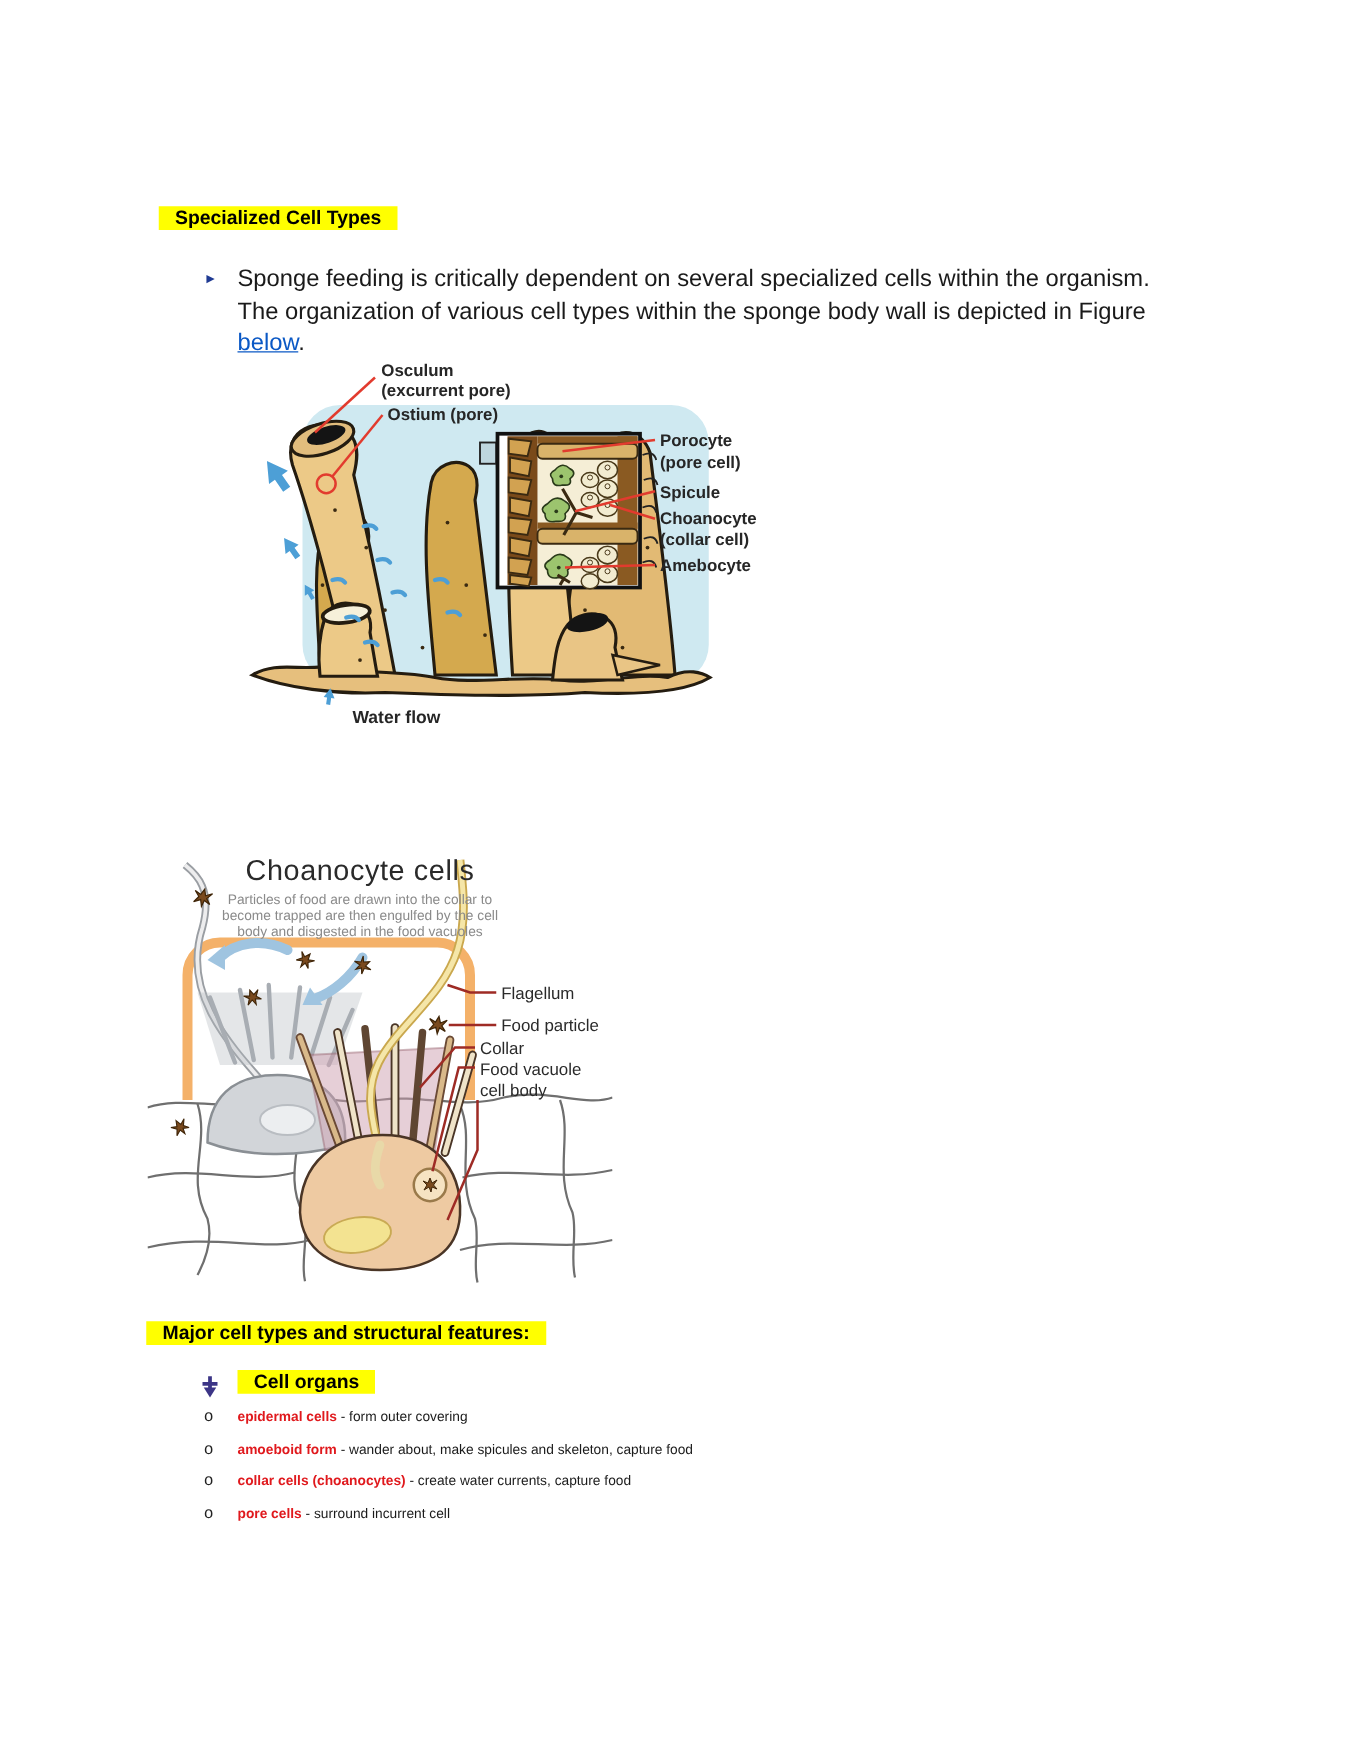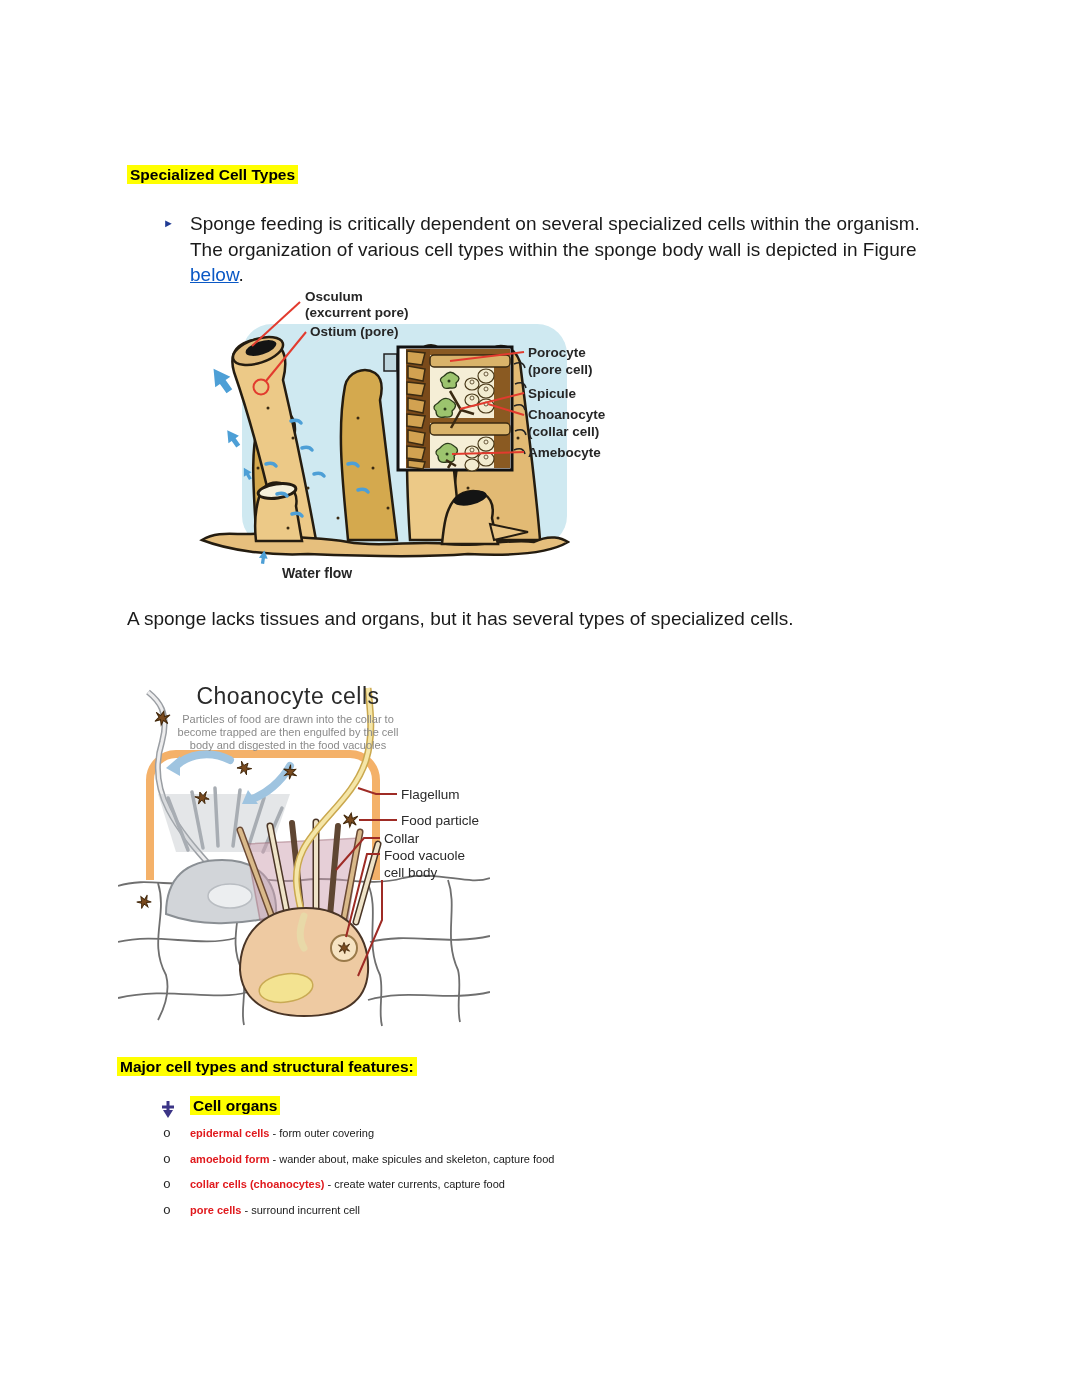--- a/index.html
+++ b/index.html
@@ -2,21 +2,21 @@
 <html><head>
 <meta charset="utf-8">
 <style>
   html,body{margin:0;padding:0;background:#e8e8e8;}
   .page{
     position:relative;width:1080px;height:1397px;background:#ffffff;
     font-family:"Liberation Sans",sans-serif;color:#1a1a1a;overflow:hidden;
     margin:0 auto;
   }
   .abs{position:absolute;}
-  .hl{background:#ffff00;padding:1px 3px;}
+  .hl{background:#ffff00;padding:1px 13px;}
   .h-main{font-size:15.5px;font-weight:bold;color:#000;}
   .body-text{font-size:19px;line-height:25.5px;color:#1a1a1a;}
   .intro-marker{font-size:11px;color:#1f3a93;}
   .doc-link{color:#0a58c5;text-decoration:underline;cursor:pointer;}
   .sub-bullet-label{font-size:15.5px;font-weight:bold;color:#000;}
   .cell-row{position:absolute;left:163px;display:flex;align-items:baseline;}
   .o-bullet{font-family:"Liberation Mono",monospace;font-size:13px;color:#222;width:27px;flex:0 0 27px;}
   .row-text{font-size:11px;color:#1a1a1a;white-space:nowrap;}
   .term{color:#e0191d;font-weight:bold;}
   svg text{font-family:"Liberation Sans",sans-serif;}
@@ -173,21 +173,20 @@
     <text class="fig-label" x="112" y="48">Ostium (pore)</text>
     <text class="fig-label" x="330" y="69">Porocyte</text>
     <text class="fig-label" x="330" y="86">(pore cell)</text>
     <text class="fig-label" x="330" y="110">Spicule</text>
     <text class="fig-label" x="330" y="131">Choanocyte</text>
     <text class="fig-label" x="330" y="148">(collar cell)</text>
     <text class="fig-label" x="330" y="169">Amebocyte</text>
     <text class="fig-label" x="84" y="290" style="font-size:14px;">Water flow</text>
   </svg>
 
-  <div class="abs body-text" style="left:127px;top:606px;width:800px;">A sponge lacks tissues and organs, but it has several types of specialized cells.</div>
 
   <svg class="abs" style="left:118px;top:680px;" width="372" height="348" viewBox="0 0 372 348">
     <defs>
       <path id="fp2" d="M0,-7 L2,-2 L7,-5 L3.5,0 L7,4 L2,2 L1,7 L-1,2 L-6,5 L-3,0 L-7,-4 L-2,-2 Z"></path>
     </defs>
 
     <rect x="32" y="74" width="226" height="152" rx="26" fill="none" stroke="#f4b169" stroke-width="8"></rect>
     <rect x="0" y="200" width="372" height="148" fill="#ffffff"></rect>
 
     <g stroke="#6f6f6f" stroke-width="1.8" fill="none">

